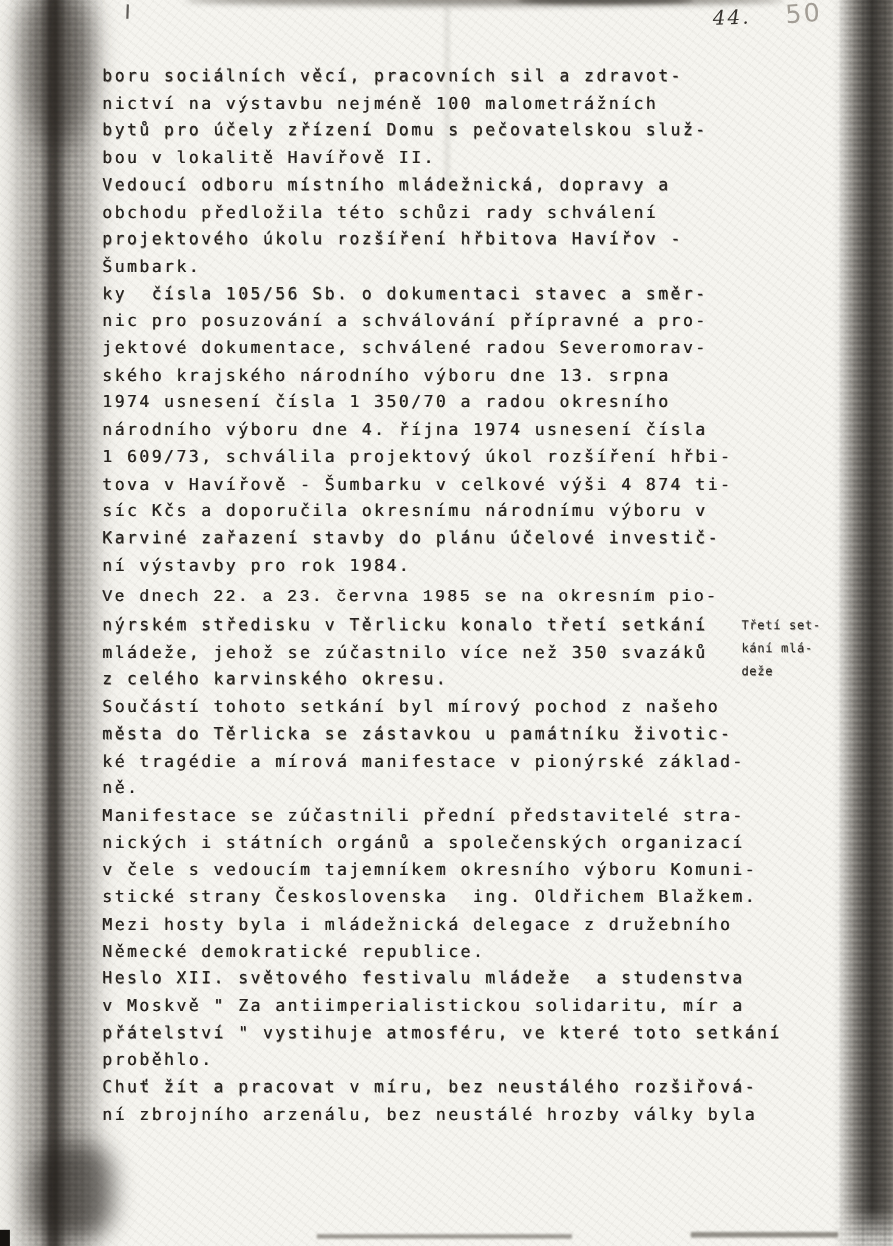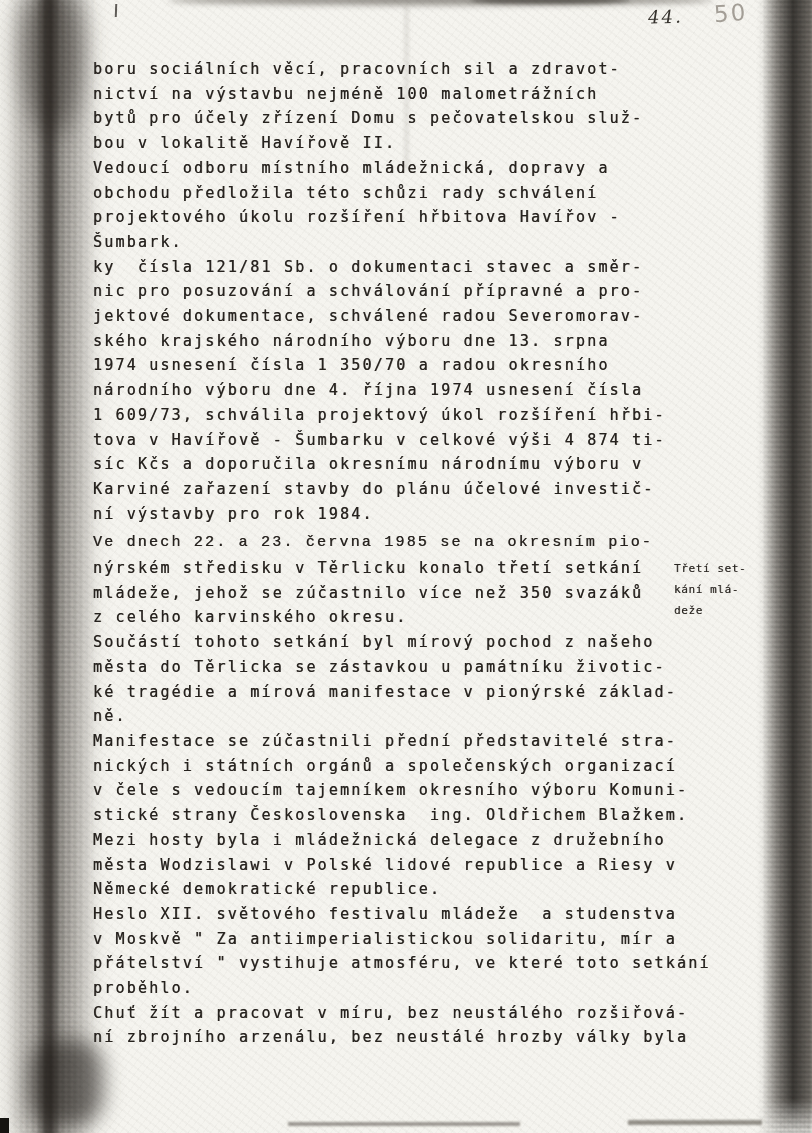--- a/index.html
+++ b/index.html
@@ -160,21 +160,21 @@
 
   <div class="body-text" id="body-lines">
       <div class="line">boru sociálních věcí, pracovních sil a zdravot-</div>
       <div class="line">nictví na výstavbu nejméně 100 malometrážních</div>
       <div class="line">bytů pro účely zřízení Domu s pečovatelskou služ-</div>
       <div class="line">bou v lokalitě Havířově II.</div>
       <div class="line">Vedoucí odboru místního mládežnická, dopravy a</div>
       <div class="line">obchodu předložila této schůzi rady schválení</div>
       <div class="line">projektového úkolu rozšíření hřbitova Havířov -</div>
       <div class="line">Šumbark.</div>
-      <div class="line">ky  čísla 121/81 Sb. o dokumentaci stavec a směr-</div>
+      <div class="line">ky  čísla 105/56 Sb. o dokumentaci stavec a směr-</div>
       <div class="line">nic pro posuzování a schválování přípravné a pro-</div>
       <div class="line">jektové dokumentace, schválené radou Severomorav-</div>
       <div class="line">ského krajského národního výboru dne 13. srpna</div>
       <div class="line">1974 usnesení čísla 1 350/70 a radou okresního</div>
       <div class="line">národního výboru dne 4. října 1974 usnesení čísla</div>
       <div class="line">1 609/73, schválila projektový úkol rozšíření hřbi-</div>
       <div class="line">tova v Havířově - Šumbarku v celkové výši 4 874 ti-</div>
       <div class="line">síc Kčs a doporučila okresnímu národnímu výboru v</div>
       <div class="line">Karviné zařazení stavby do plánu účelové investič-</div>
       <div class="line">ní výstavby pro rok 1984.</div>
@@ -184,21 +184,20 @@
       <div class="line">z celého karvinského okresu.</div>
       <div class="line">Součástí tohoto setkání byl mírový pochod z našeho</div>
       <div class="line">města do Těrlicka se zástavkou u památníku životic-</div>
       <div class="line">ké tragédie a mírová manifestace v pionýrské základ-</div>
       <div class="line">ně.</div>
       <div class="line">Manifestace se zúčastnili přední představitelé stra-</div>
       <div class="line">nických i státních orgánů a společenských organizací</div>
       <div class="line">v čele s vedoucím tajemníkem okresního výboru Komuni-</div>
       <div class="line">stické strany Československa  ing. Oldřichem Blažkem.</div>
       <div class="line">Mezi hosty byla i mládežnická delegace z družebního</div>
-      <div class="line">města Wodzislawi v Polské lidové republice a Riesy v</div>
       <div class="line">Německé demokratické republice.</div>
       <div class="line">Heslo XII. světového festivalu mládeže  a studenstva</div>
       <div class="line">v Moskvě " Za antiimperialistickou solidaritu, mír a</div>
       <div class="line">přátelství " vystihuje atmosféru, ve které toto setkání</div>
       <div class="line">proběhlo.</div>
       <div class="line">Chuť žít a pracovat v míru, bez neustálého rozšiřová-</div>
       <div class="line">ní zbrojního arzenálu, bez neustálé hrozby války byla</div>
     </div>
 
   <div class="margin-note" id="margin-note">

